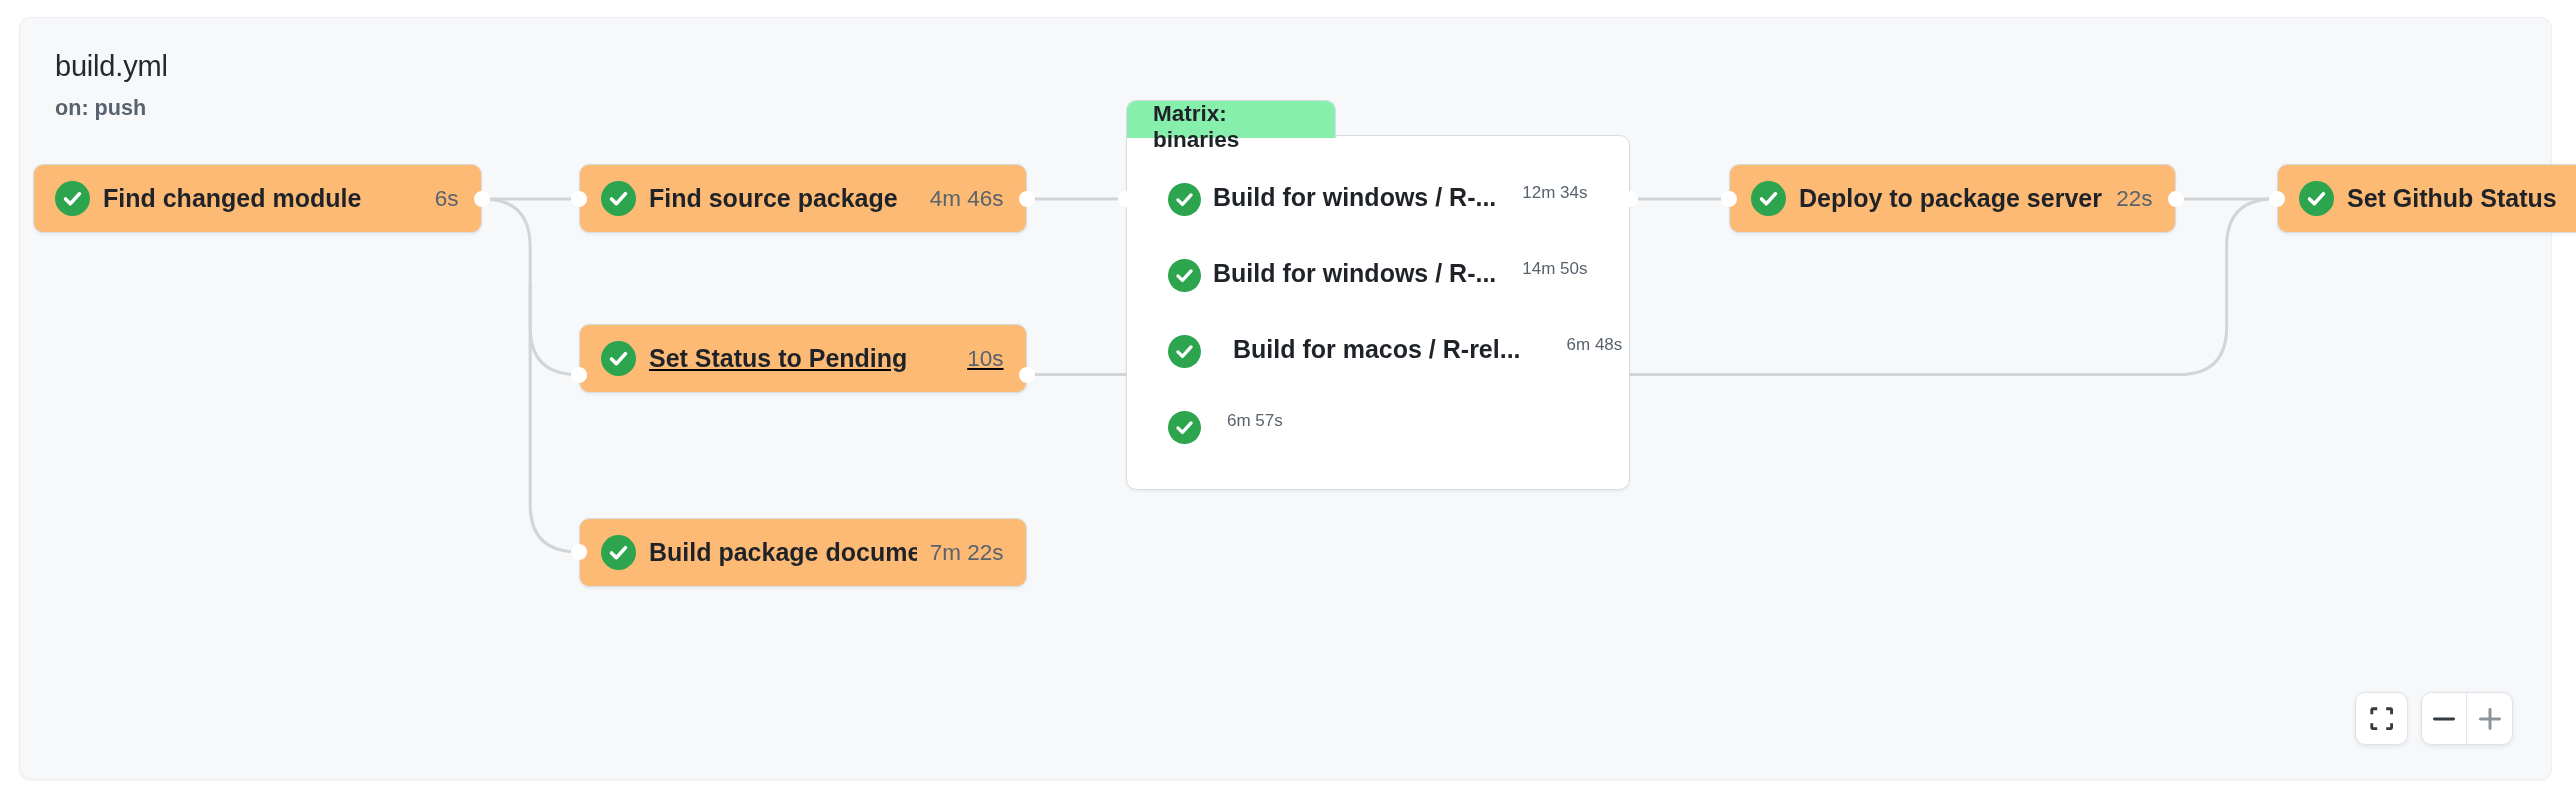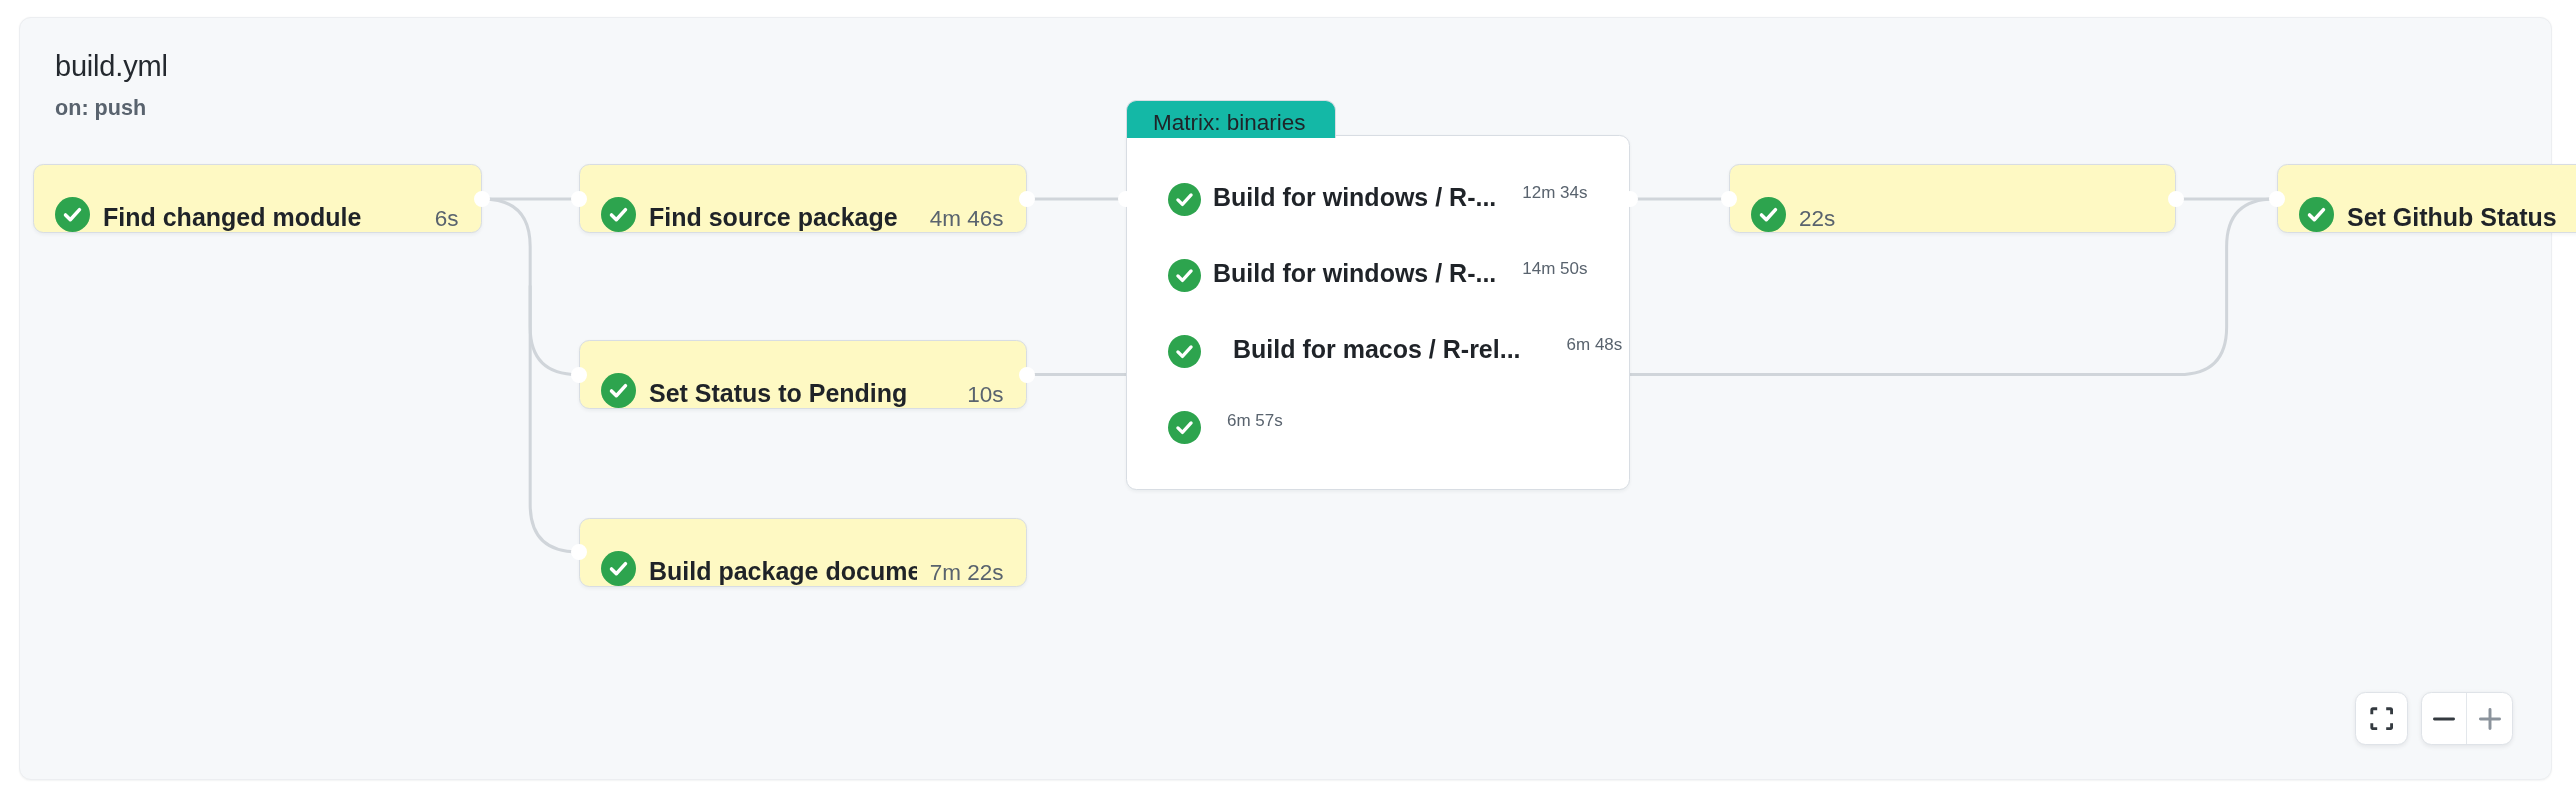--- a/index.html
+++ b/index.html
@@ -34,63 +34,63 @@
     font-size:21.6px;font-weight:700;color:#59636e;
     z-index:5;
   }
 
   
   .edges{position:absolute;left:0;top:0;width:2576px;height:808px;z-index:1;}
 
   
   .node{
     position:absolute;height:69px;
-    background:#fef9c3;
+    background:#fdba74;
     border:1.3px solid #d8dde3;
     border-radius:10.4px;
     box-shadow:0 1.7px 3.5px rgba(27,31,36,.05);
-    display:flex;align-items:flex-end;
+    display:flex;align-items:center;
     padding:0 22.5px 0 21px;gap:13px;
     z-index:3;overflow:hidden;white-space:nowrap;
   }
   .node .label{
     font-size:25px;font-weight:600;color:#1f2328;
     flex:1 1 auto;overflow:hidden;white-space:nowrap;
   }
   .node .dur{
     font-size:22.5px;font-weight:400;color:#59636e;
     flex:0 0 auto;
   }
   .n-find   {left:33px;  top:164px; width:449px;}
   .n-src    {left:579px; top:164px; width:448px;}
-  .n-status {left:579px; top:340px; width:448px;}
+  .n-status {left:579px; top:324px; width:448px;text-decoration:underline;}
   .n-docs   {left:579px; top:518px; width:448px;}
   .n-deploy {left:1729px;top:164px; width:447px;}
   .n-github {left:2277px;top:164px; width:339px;}
 
   .check{flex:0 0 auto;width:35px;height:35px;}
   .check-sm{flex:0 0 auto;width:33px;height:33px;}
 
   
   .mgroup{
     position:absolute;left:1126px;top:135px;width:504px;height:355px;
     background:#ffffff;
     border:1.3px solid #d8dde3;
     border-radius:0 10.4px 10.4px 10.4px;
     box-shadow:0 1.7px 3.5px rgba(27,31,36,.05);
     z-index:2;
   }
   .mtab{
     position:absolute;left:1126px;top:100px;width:210px;height:38px;
-    background:#14b8a6;
+    background:#86efac;
     border:1.3px solid #d8dde3;border-bottom:none;
     border-radius:10.4px 10.4px 0 0;
-    display:flex;align-items:flex-end;
+    display:flex;align-items:flex-start;
     padding:0 21px 1.7px 26px;
-    font-size:22.5px;color:#1f2328;font-weight:400;
+    font-size:22.5px;color:#1f2328;font-weight:700;
     z-index:3;
   }
   .mrow{
     position:absolute;left:1168px;height:33px;
     display:flex;align-items:flex-start;gap:12px;
     z-index:3;white-space:nowrap;
   }
   .mrow .label{font-size:25px;font-weight:600;color:#1f2328;}
   .mrow .dur{font-size:17px;font-weight:400;color:#59636e;margin-left:14px;}
   .mrow-1{top:183px;}
@@ -211,20 +211,21 @@
     </svg>
   <span class="label">Build package docume...</span>
   <span class="dur">7m 22s</span>
 </div>
 
 <div class="node n-deploy">
   <svg class="check" viewBox="0 0 40 40">
       <circle cx="20" cy="20" r="20" fill="#2da44e"></circle>
       <path d="M12 20.5 L17.5 26 L28 14.5" fill="none" stroke="#fff" stroke-width="4" stroke-linecap="round" stroke-linejoin="round"></path>
     </svg>
+  <span class="label">Deploy to package server</span>
   <span class="dur">22s</span>
 </div>
 
 <div class="node n-github">
   <svg class="check" viewBox="0 0 40 40">
       <circle cx="20" cy="20" r="20" fill="#2da44e"></circle>
       <path d="M12 20.5 L17.5 26 L28 14.5" fill="none" stroke="#fff" stroke-width="4" stroke-linecap="round" stroke-linejoin="round"></path>
     </svg>
   <span class="label">Set Github Status</span>
 </div>

